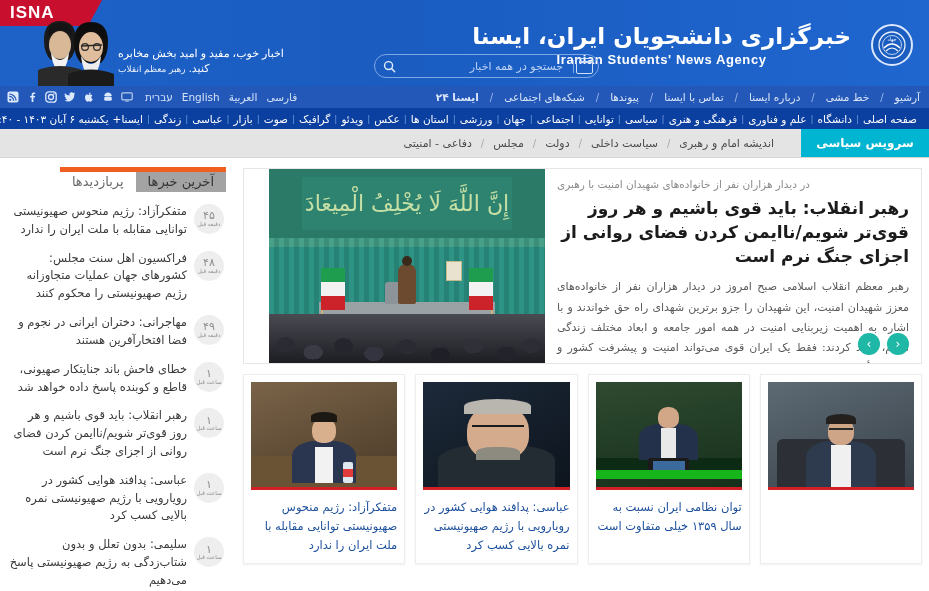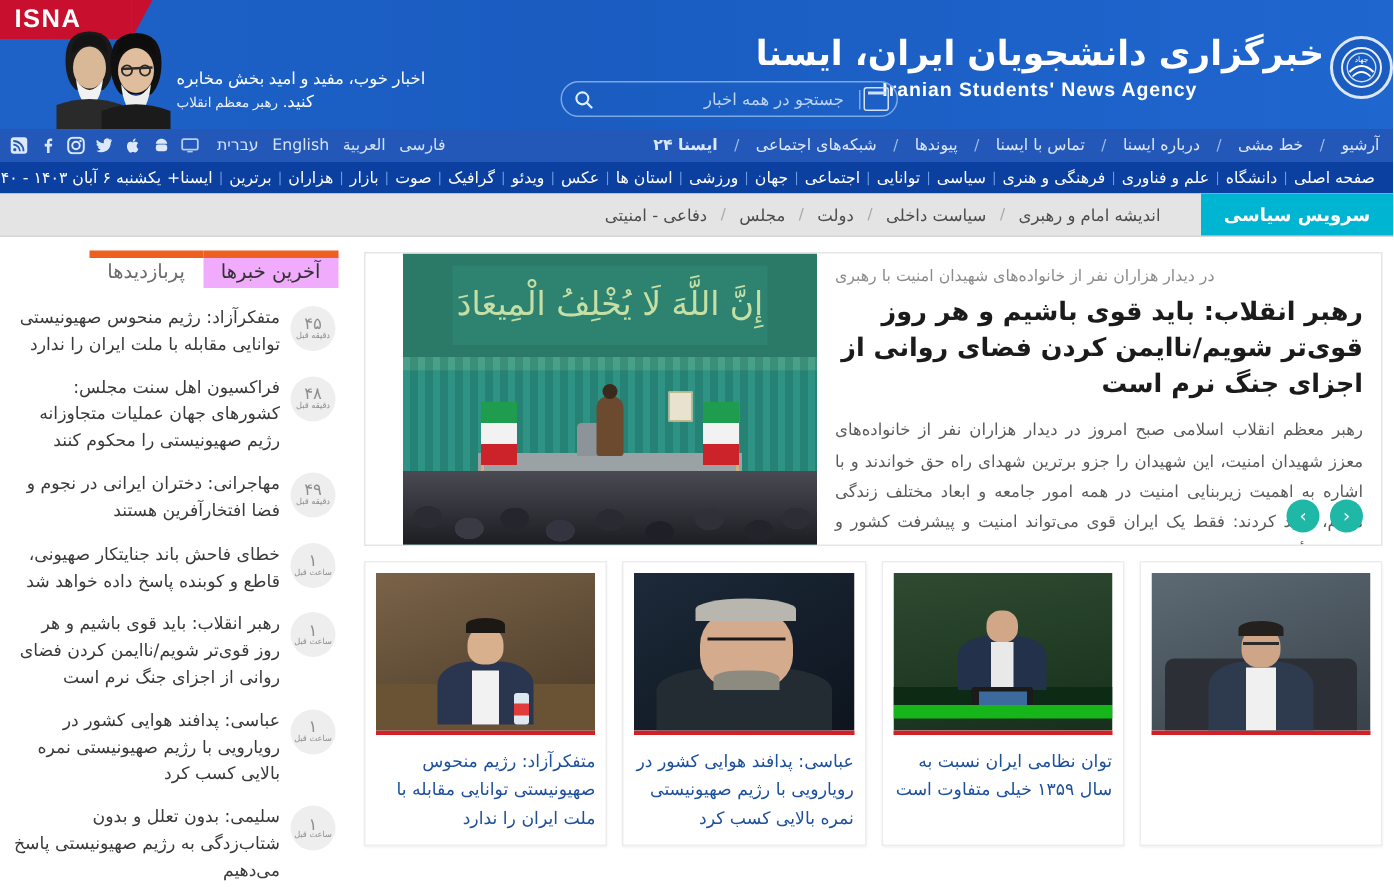--- a/index.html
+++ b/index.html
@@ -30,22 +30,22 @@
     border-top: 26px solid #c8102e;
     border-right: 14px solid transparent;
   }
   .isna-tag span {
     position: absolute; top: 3px; left: 10px;
     color: #fff; font-weight: bold; font-size: 17px;
     letter-spacing: 1px; direction: ltr;
     font-family: "Liberation Sans", sans-serif;
   }
   .logo-wrap {
-    position: absolute; top: 24px; right: 0;
-    display: flex; align-items: center; gap: 4px;
+    position: absolute; top: 24px; right: 16px;
+    display: flex; align-items: center; gap: 20px;
     direction: rtl;
   }
   .jahad-seal {
     width: 42px; height: 42px; border-radius: 50%;
     border: 2px solid #dbe8fb; background: #1a5cc0;
     display: flex; align-items: center; justify-content: center;
     flex-shrink: 0;
   }
   .jahad-seal svg { display:block; }
   .logo-text { text-align: right; line-height: 1; }
@@ -168,21 +168,21 @@
   
   .tabs { display: flex; direction: rtl; align-items: flex-end; height: 26px; }
   .tab {
     position: relative; padding: 4px 12px 3px 12px;
     font-size: 13px; color: #3b3b3b; cursor: pointer; white-space: nowrap;
   }
   .tab .tick {
     position: absolute; top: -3px; right: 0; width: 100%; height: 5px;
     background: #ef6020;
   }
-  .tab.active { background: #f0abfc; color: #333; }
+  .tab.active { background: #a3a3a3; color: #333; }
   .tab.inactive { color: #6b6b6b; }
   .tab-underline { flex:1; border-bottom:0; }
 
   .news-list { margin-top: 6px; direction: rtl; }
   .news-item {
     display: flex; align-items: flex-start; gap: 7px;
     padding: 5px 2px 6px 2px;
   }
   .time-badge {
     width: 30px; height: 30px; border-radius: 50%;
@@ -482,23 +482,23 @@
     <a href="#">عکس</a>
       <span class="bar">|</span>
     <a href="#">ویدئو</a>
       <span class="bar">|</span>
     <a href="#">گرافیک</a>
       <span class="bar">|</span>
     <a href="#">صوت</a>
       <span class="bar">|</span>
     <a href="#">بازار</a>
       <span class="bar">|</span>
-    <a href="#">هزاران</a>
-      <span class="bar">|</span>
-    <a href="#">برترین</a>
+    <a href="#">عباسی</a>
+      <span class="bar">|</span>
+    <a href="#">زندگی</a>
       <span class="bar">|</span>
     <a href="#">ایسنا+</a>
   </div>
   <div class="datetime">
     <span>یکشنبه ۶ آبان ۱۴۰۳ - ۱۵:۴۰</span>
 
   </div>
 </div>
 
 <div class="service-bar">

